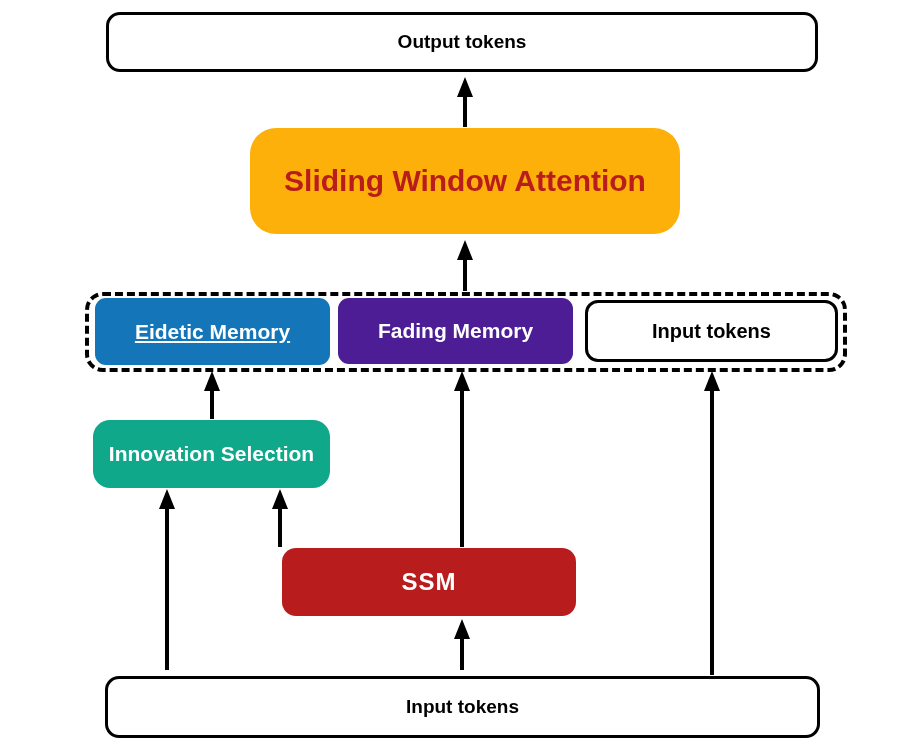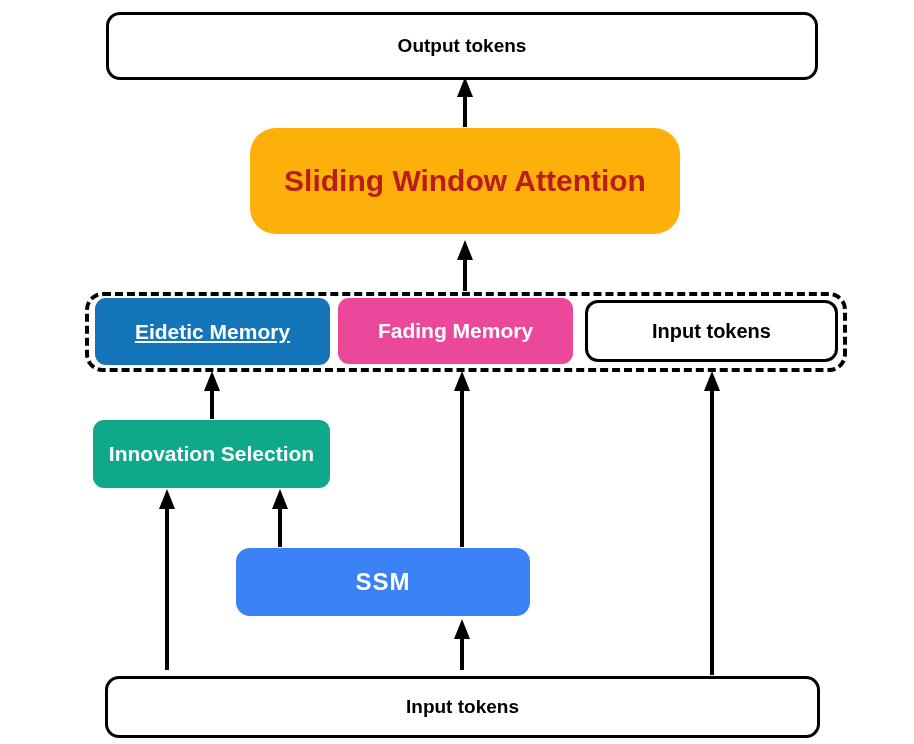--- a/index.html
+++ b/index.html
@@ -20,21 +20,21 @@
     text-align: center;
   }
   .token-box {
     background: #ffffff;
     border: 3.5px solid #000000;
     border-radius: 14px;
     color: #000000;
     font-size: 19px;
     font-weight: 600;
   }
-  .box-output   { left: 106px; top: 12px;  width: 712px; height: 68px; }
+  .box-output   { left: 106px; top: 12px;  width: 712px; height: 60px; }
   .box-swa {
     left: 250px; top: 128px; width: 430px; height: 106px;
     border-radius: 26px;
     color: #b91c1c; font-size: 30px; font-weight: 600;
   }
   .dashed-group {
     position: absolute;
     left: 85px; top: 292px; width: 762px; height: 80px;
     box-sizing: border-box;
     border: 4px dashed #000000;
@@ -105,21 +105,21 @@
     <div class="head"></div>
     <div class="shaft"></div>
   </div>
 
   <div class="dashed-group"></div>
 
   <div class="node box-eidetic" style="background: rgb(20, 118, 184);">
     <span>Eidetic Memory</span>
   </div>
 
-  <div class="node box-fading" style="background: #ec4899;">
+  <div class="node box-fading" style="background: #4c1d95;">
     <span>Fading Memory</span>
   </div>
 
   <div class="node token-box box-input-inner">
     <span>Input tokens</span>
   </div>
 
   <div class="arrow a-is-eidetic">
     <div class="head"></div>
     <div class="shaft"></div>
@@ -128,35 +128,35 @@
   <div class="arrow a-ssm-fading">
     <div class="head"></div>
     <div class="shaft"></div>
   </div>
 
   <div class="arrow a-bottom-inner">
     <div class="head"></div>
     <div class="shaft"></div>
   </div>
 
-  <div class="node box-innovation" style="background: rgb(15, 168, 138);">
+  <div class="node box-innovation" style="background: rgb(15, 168, 138); border-radius: 17px;">
     <span>Innovation Selection</span>
   </div>
 
   <div class="arrow a-bottom-is">
     <div class="head"></div>
     <div class="shaft"></div>
   </div>
 
   <div class="arrow a-ssm-is">
     <div class="head"></div>
     <div class="shaft"></div>
   </div>
 
-  <div class="node box-ssm" style="background: #3b82f6;">
+  <div class="node box-ssm" style="background: #b91c1c; margin-left: 46px;">
     <span>SSM</span>
   </div>
 
   <div class="arrow a-bottom-ssm">
     <div class="head"></div>
     <div class="shaft"></div>
   </div>
 
   <div class="node token-box box-input-bottom">
     <span>Input tokens</span>

